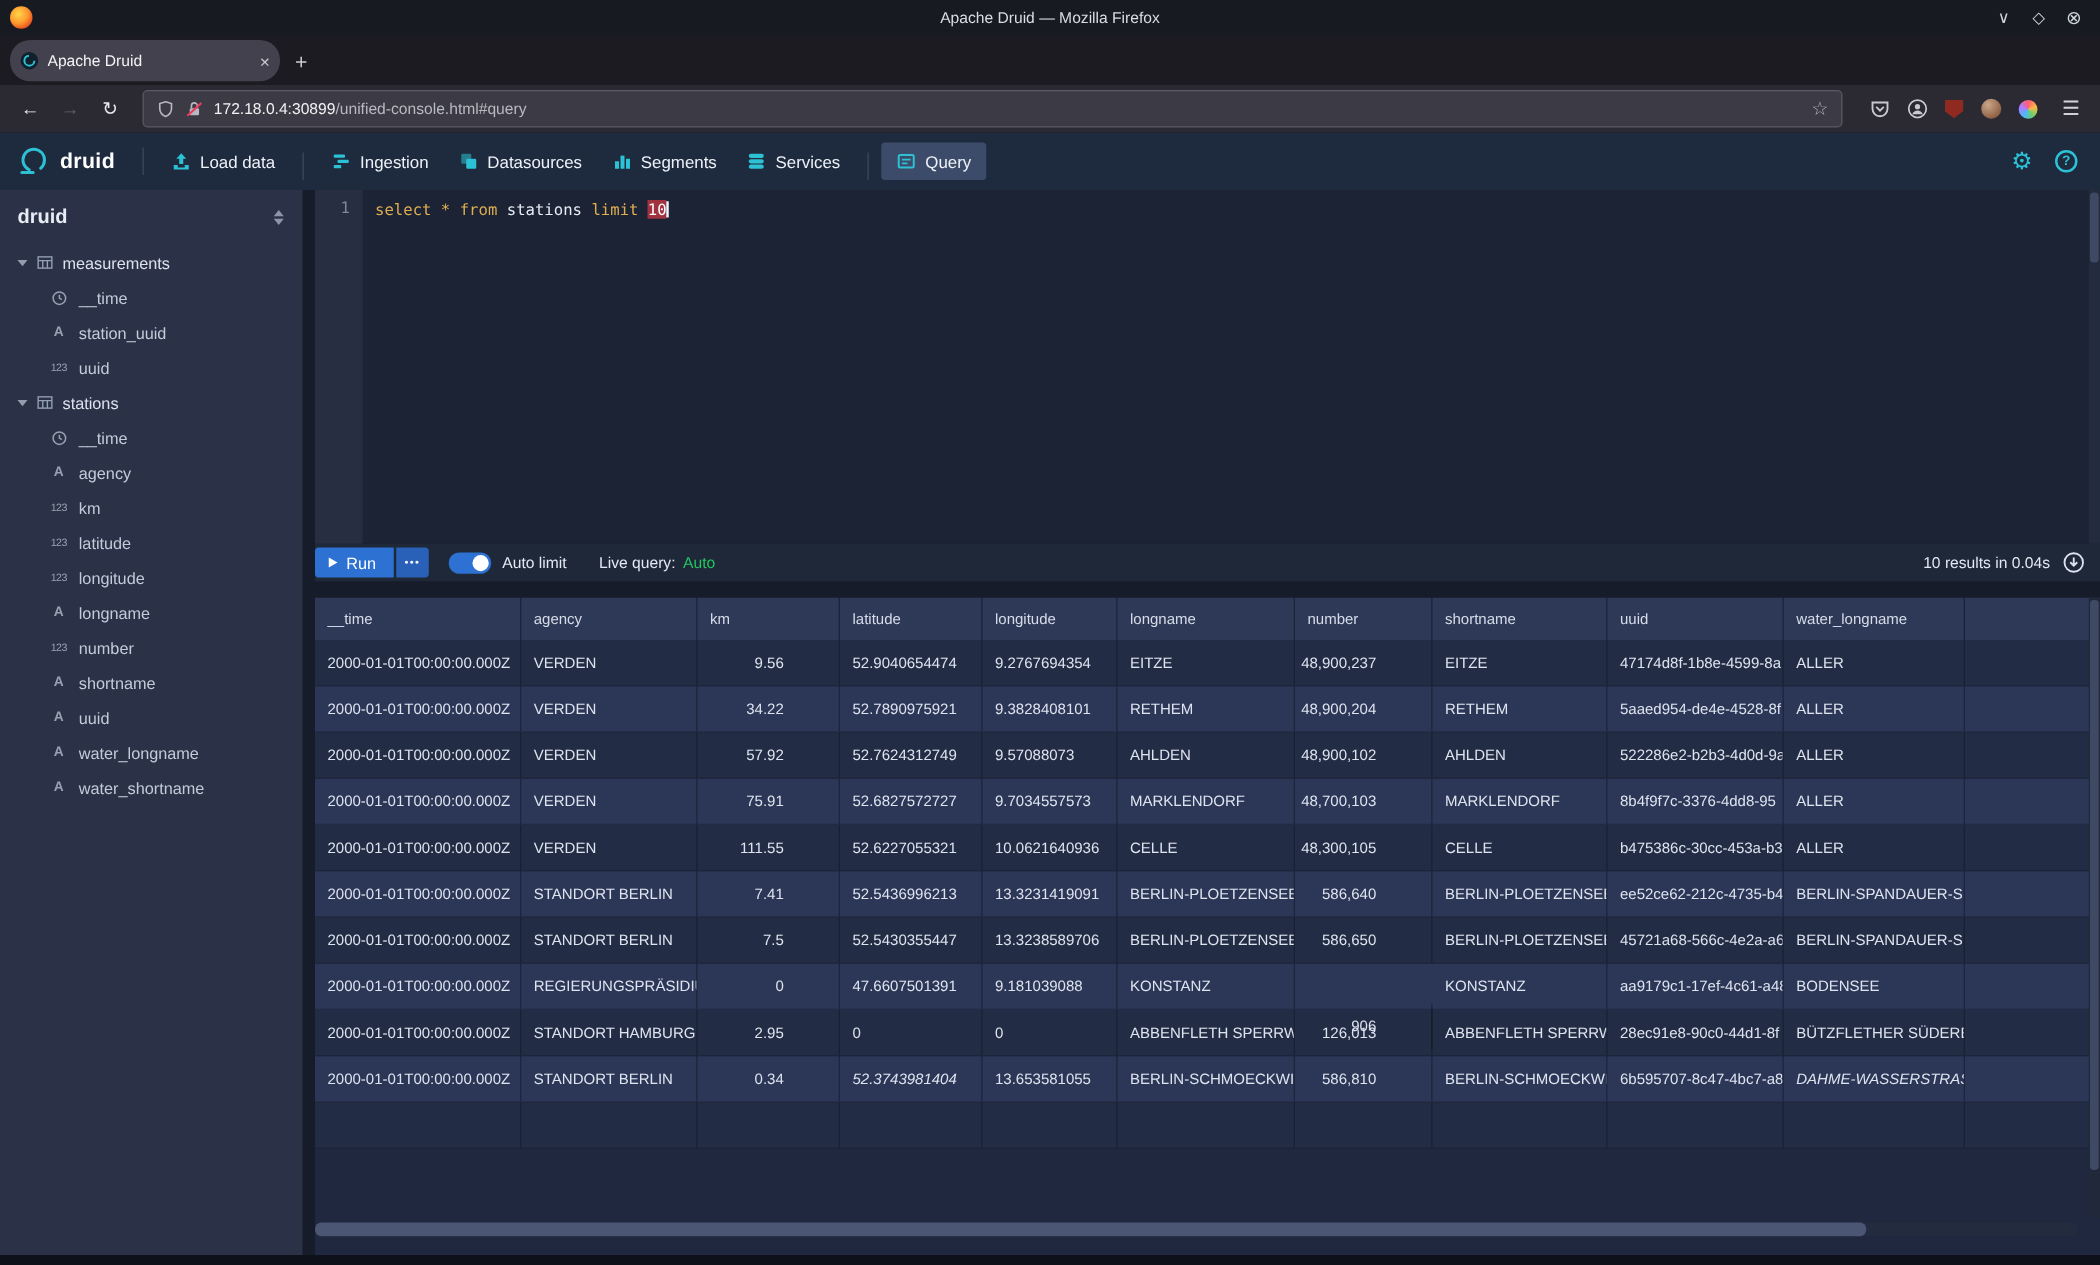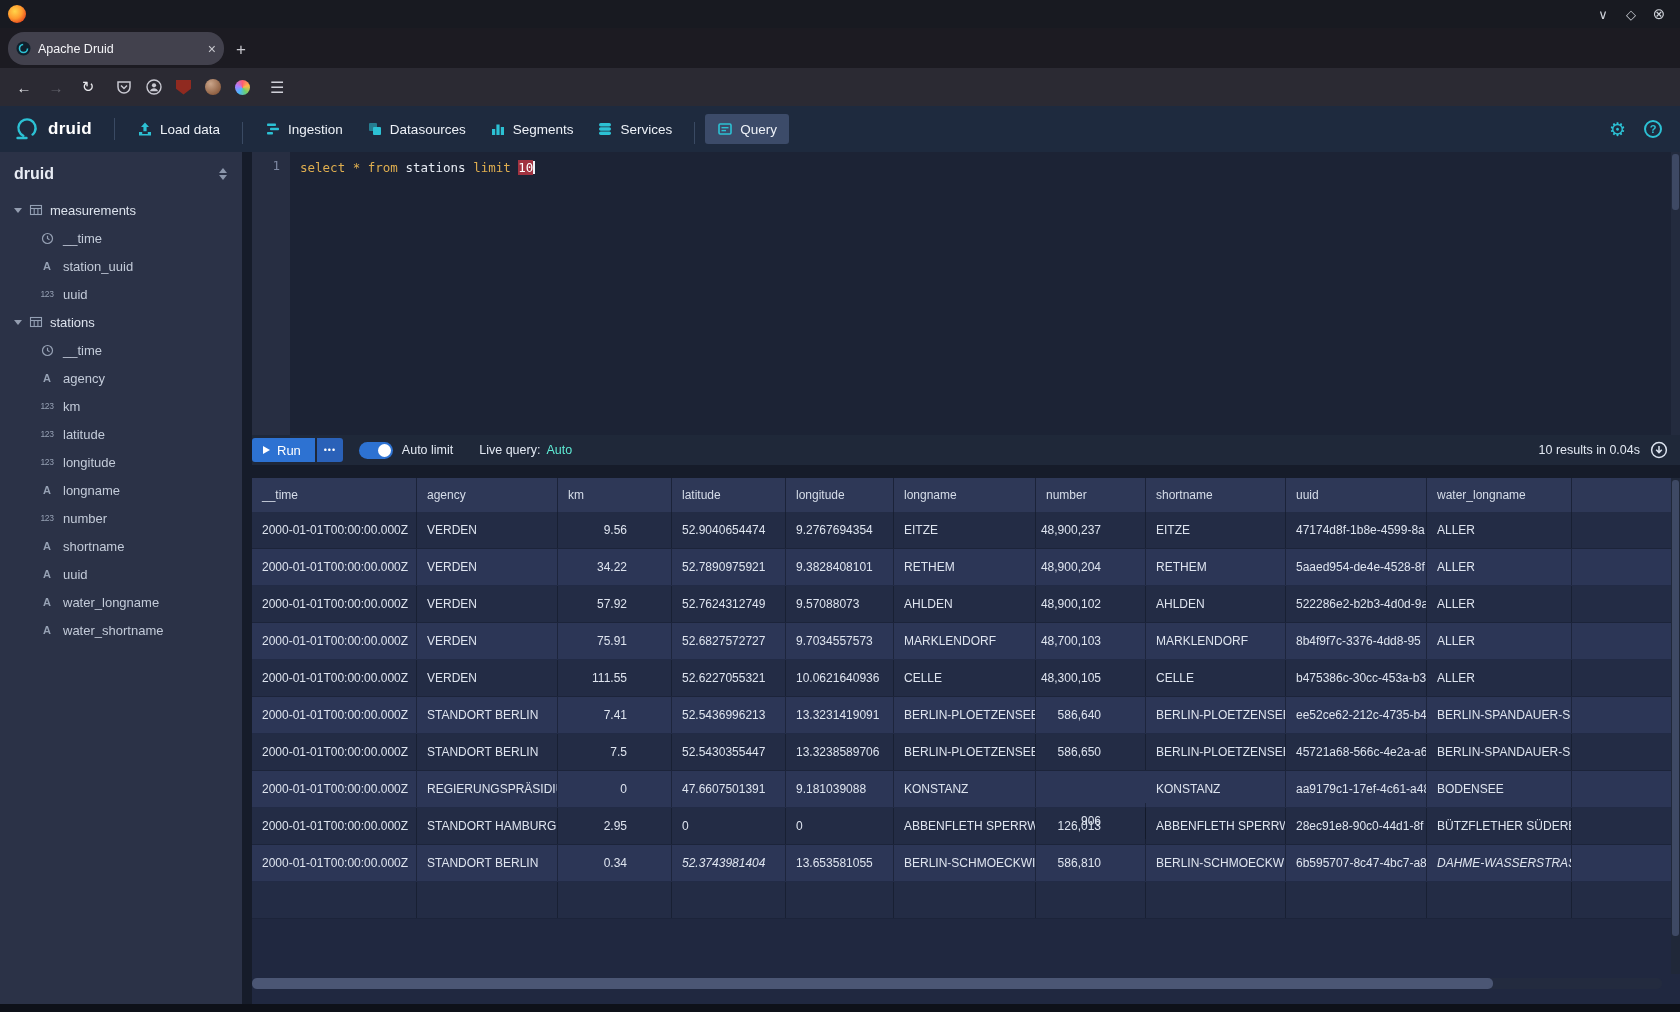--- a/index.html
+++ b/index.html
@@ -90,21 +90,21 @@
   .btn-run { height:24px; background:#2d72d2; border-radius:3px 0 0 3px; color:#fff; display:flex;
              align-items:center; padding:0 14px 0 11px; gap:7px; font-size:13px; }
   .play { width:0; height:0; border-top:4.5px solid transparent; border-bottom:4.5px solid transparent;
           border-left:7px solid #fff; }
   .btn-more { height:24px; width:26px; background:#2a61b8; border-radius:0 3px 3px 0; margin-left:2px;
               color:#fff; display:flex; align-items:center; justify-content:center; font-size:9px; letter-spacing:1px; }
   .switch { width:34px; height:17px; border-radius:9px; background:#2d72d2; position:relative; margin-left:16px; }
   .knob { position:absolute; top:2px; right:2px; width:13px; height:13px; border-radius:50%; background:#fff; }
   .lbl { color:#e3e9f3; margin-left:9px; }
   .live-lbl { margin-left:26px; color:#e3e9f3; }
-  .live-val { margin-left:6px; color:#5eead4; }
+  .live-val { margin-left:6px; color:#22c55e; }
   .results-info { margin-left:auto; color:#e2e8f2; }
   .dl-icon { margin-left:10px; display:flex; align-items:center; }
 
   .gap-strip { height:13px; }
 
   
   .results-region { flex:1; position:relative; overflow:hidden; display:flex; flex-direction:column; }
   .thead { display:flex; background:#2e3857; height:34px; flex:none; }
   .th { height:34px; line-height:34px; padding:0 10px; font-size:12px; color:#d6dde9;
         border-right:1px solid rgba(13,19,33,.55); white-space:nowrap; overflow:hidden; flex:none; }
@@ -120,20 +120,21 @@
   .hscroll { position:absolute; left:0; right:18px; bottom:15px; height:11px; background:#232b3f; border-radius:5px; }
   .hthumb { position:absolute; left:0; top:0; height:11px; width:88%; background:#4b5674; border-radius:5px; }
 
   svg { display:block; }
 </style>
 </head>
 <body>
 
 <div class="titlebar">
   <div class="ff-logo"></div>
+  <div class="tb-title">Apache Druid — Mozilla Firefox</div>
   <div class="tb-controls">
     <span class="tb-btn">∨</span>
     <span class="tb-btn">◇</span>
     <span class="tb-btn" style="font-size:15px">⊗</span>
   </div>
 </div>
 
 <div class="tabbar">
   <div class="tab">
     <span>
@@ -145,20 +146,36 @@
     <span class="tab-title">Apache Druid</span>
     <span class="tab-close">×</span>
   </div>
   <span class="newtab">+</span>
 </div>
 
 <div class="navbar">
   <span class="nav-btn">←</span>
   <span class="nav-btn disabled">→</span>
   <span class="nav-btn">↻</span>
+  <div class="urlbar">
+    <span>
+      <svg width="15" height="15" viewBox="0 0 16 16">
+          <path d="M8 1.5 13 3v4.2c0 3.3-2.2 5.6-5 6.8-2.8-1.2-5-3.5-5-6.8V3z" fill="none" stroke="#b8b8c0" stroke-width="1.4"></path>
+        </svg>
+    </span>
+    <span>
+      <svg width="15" height="15" viewBox="0 0 16 16">
+          <rect x="4" y="7" width="8" height="6" rx="1" fill="#b8b8c0"></rect>
+          <path d="M5.5 7V5a2.5 2.5 0 0 1 5 0v2" fill="none" stroke="#b8b8c0" stroke-width="1.4"></path>
+          <line x1="2" y1="13.5" x2="14" y2="2.5" stroke="#ee3b5b" stroke-width="1.8"></line>
+        </svg>
+    </span>
+    <span class="url-text"><span class="url-host">172.18.0.4:30899</span><span class="url-path">/unified-console.html#query</span></span>
+    <span class="star">☆</span>
+  </div>
   <div class="ext-icons">
     <span>
       <svg width="16" height="16" viewBox="0 0 16 16">
           <path d="M2 3h12v5a6 6 0 0 1-12 0z" fill="none" stroke="#c9c9d2" stroke-width="1.5"></path>
           <path d="M5 6.5 8 9.5 11 6.5" fill="none" stroke="#c9c9d2" stroke-width="1.5"></path>
         </svg>
     </span>
     <span>
       <svg width="16" height="16" viewBox="0 0 16 16">
           <circle cx="8" cy="8" r="7" fill="none" stroke="#c9c9d2" stroke-width="1.4"></circle>

